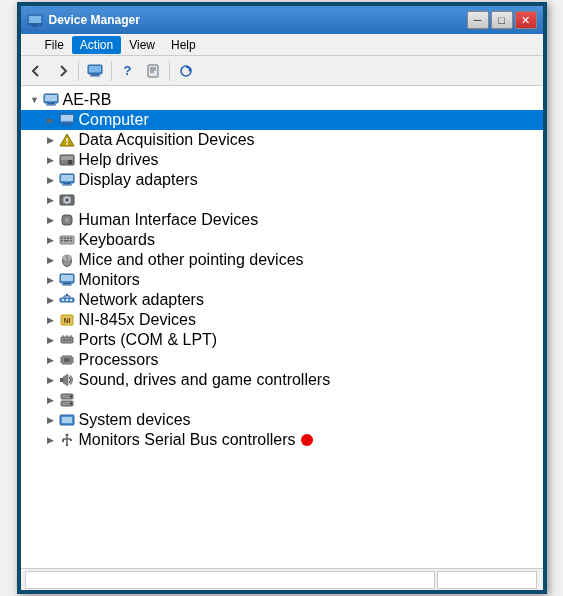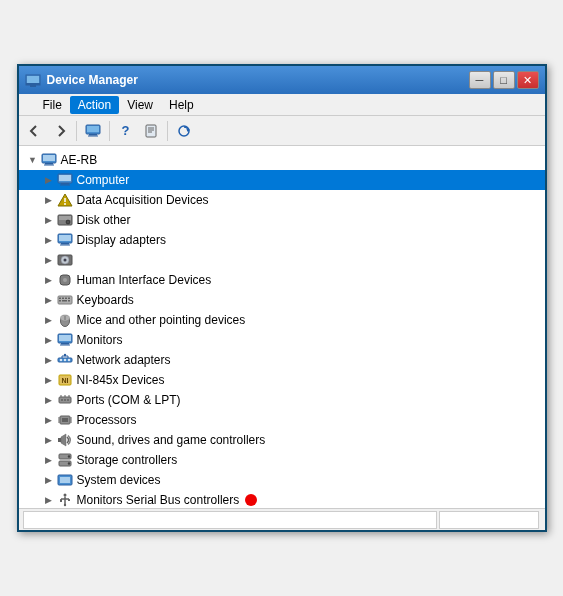--- a/index.html
+++ b/index.html
@@ -9,23 +9,23 @@
       background: #f0f0f0;
       display: flex;
       justify-content: center;
       align-items: center;
       width: 563px;
       height: 596px;
       overflow: hidden;
     }
     .window {
       width: 530px;
-      height: 468px;
+      height: 592px;
       background: #ef4444;
-      border: 2px solid #0c4a6e;
+      border: 4px solid #0c4a6e;
       box-shadow: 2px 2px 8px rgba(0,0,0,0.4);
       display: flex;
       flex-direction: column;
     }
     .title-bar {
       background: linear-gradient(to bottom, #4a90d9 0%, #2a6fbd 100%);
       height: 28px;
       display: flex;
       align-items: center;
       padding: 0 6px;
@@ -152,21 +152,21 @@
       width: 16px;
       height: 16px;
       margin-right: 4px;
       flex-shrink: 0;
       display: flex;
       align-items: center;
       justify-content: center;
       font-size: 12px;
     }
     .item-label {
-      font-size: 12px;
+      font-size: 16px;
       color: #000;
     }
     .level1 { padding-left: 4px; }
     .level2 { padding-left: 20px; }
     .red-dot {
       width: 12px;
       height: 12px;
       background: #e00;
       border-radius: 50%;
       margin-left: 6px;
@@ -303,21 +303,21 @@
       <div class="tree-item level2">
         <div class="expand-icon">▶</div>
         <div class="item-icon">
           <svg width="16" height="14" viewBox="0 0 16 14">
             <rect x="1" y="2" width="14" height="10" rx="1" fill="#808080" stroke="#505050" stroke-width="1"></rect>
             <rect x="2" y="3" width="12" height="4" fill="#a0a0a0"></rect>
             <circle cx="11" cy="9" r="2" fill="#404040" stroke="#202020" stroke-width="0.5"></circle>
             <circle cx="11" cy="9" r="0.8" fill="#606060"></circle>
           </svg>
         </div>
-        <span class="item-label">Disk other</span>
+        <span class="item-label">Help drives</span>
       </div>
 
       <div class="tree-item level2">
         <div class="expand-icon">▶</div>
         <div class="item-icon">
           <svg width="16" height="14" viewBox="0 0 16 14">
             <rect x="1" y="1" width="14" height="9" rx="1" fill="#4a8fd0" stroke="#2a5fa0" stroke-width="1"></rect>
             <rect x="2" y="2" width="12" height="6" fill="#aacfee"></rect>
             <rect x="4" y="10" width="8" height="1.5" fill="#2a5fa0"></rect>
             <rect x="3" y="11.5" width="10" height="1" fill="#2a5fa0"></rect>
@@ -467,21 +467,20 @@
       <div class="tree-item level2">
         <div class="expand-icon">▶</div>
         <div class="item-icon">
           <svg width="16" height="14" viewBox="0 0 16 14">
             <rect x="2" y="1" width="12" height="5" rx="1" fill="#909090" stroke="#606060" stroke-width="1"></rect>
             <rect x="2" y="8" width="12" height="5" rx="1" fill="#909090" stroke="#606060" stroke-width="1"></rect>
             <circle cx="12" cy="3.5" r="1.2" fill="#404040"></circle>
             <circle cx="12" cy="10.5" r="1.2" fill="#404040"></circle>
           </svg>
         </div>
-        <span class="item-label">Storage controllers</span>
       </div>
 
       <div class="tree-item level2">
         <div class="expand-icon">▶</div>
         <div class="item-icon">
           <svg width="16" height="14" viewBox="0 0 16 14">
             <rect x="1" y="2" width="14" height="10" rx="1" fill="#4a8fd0" stroke="#2a5fa0" stroke-width="1"></rect>
             <rect x="3" y="4" width="10" height="6" fill="#aacfee"></rect>
           </svg>
         </div>

